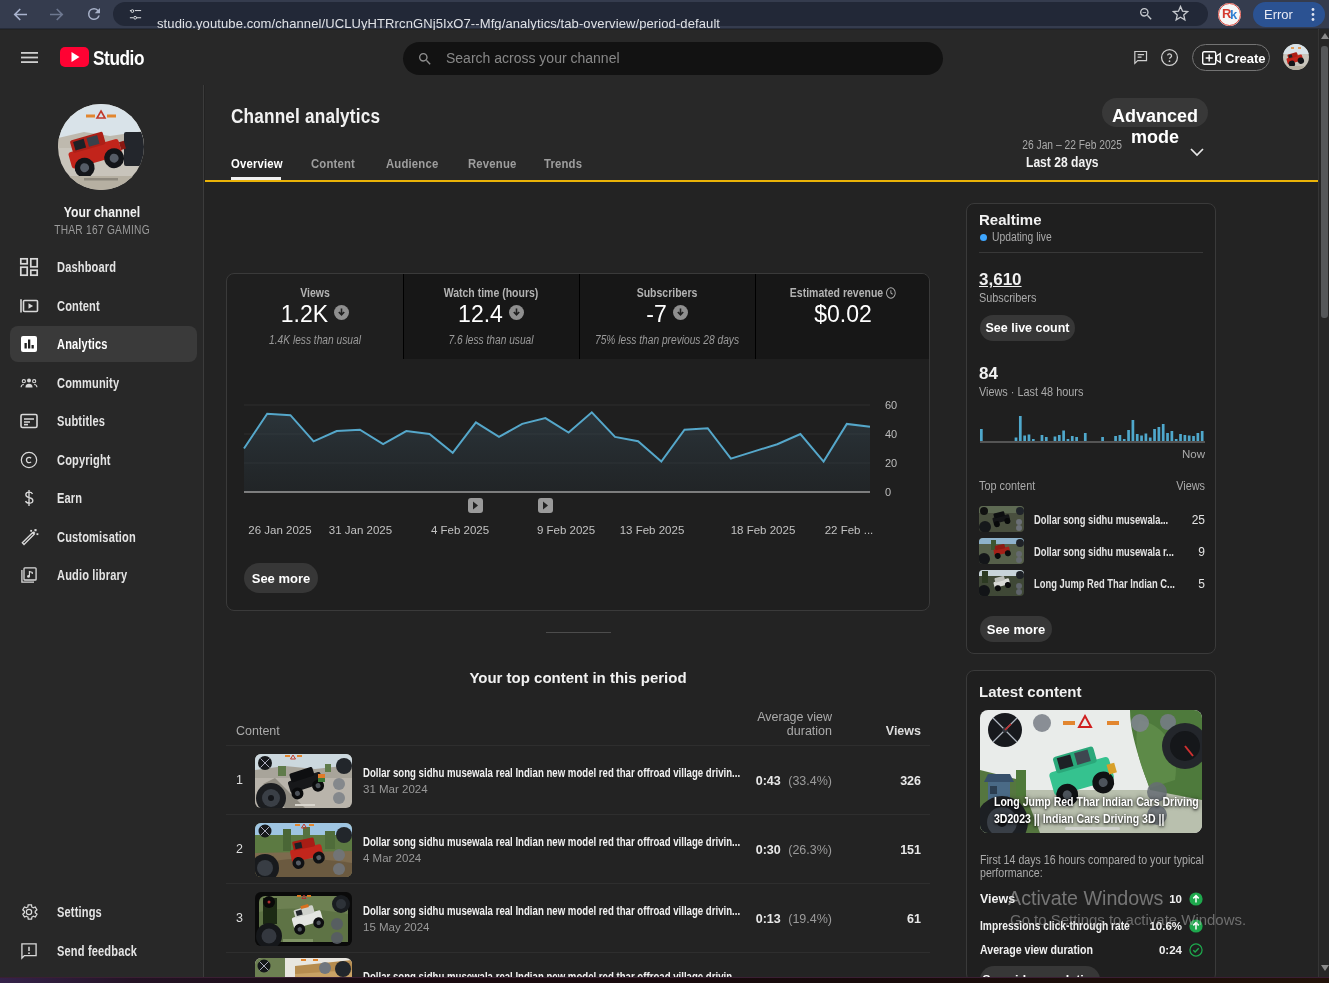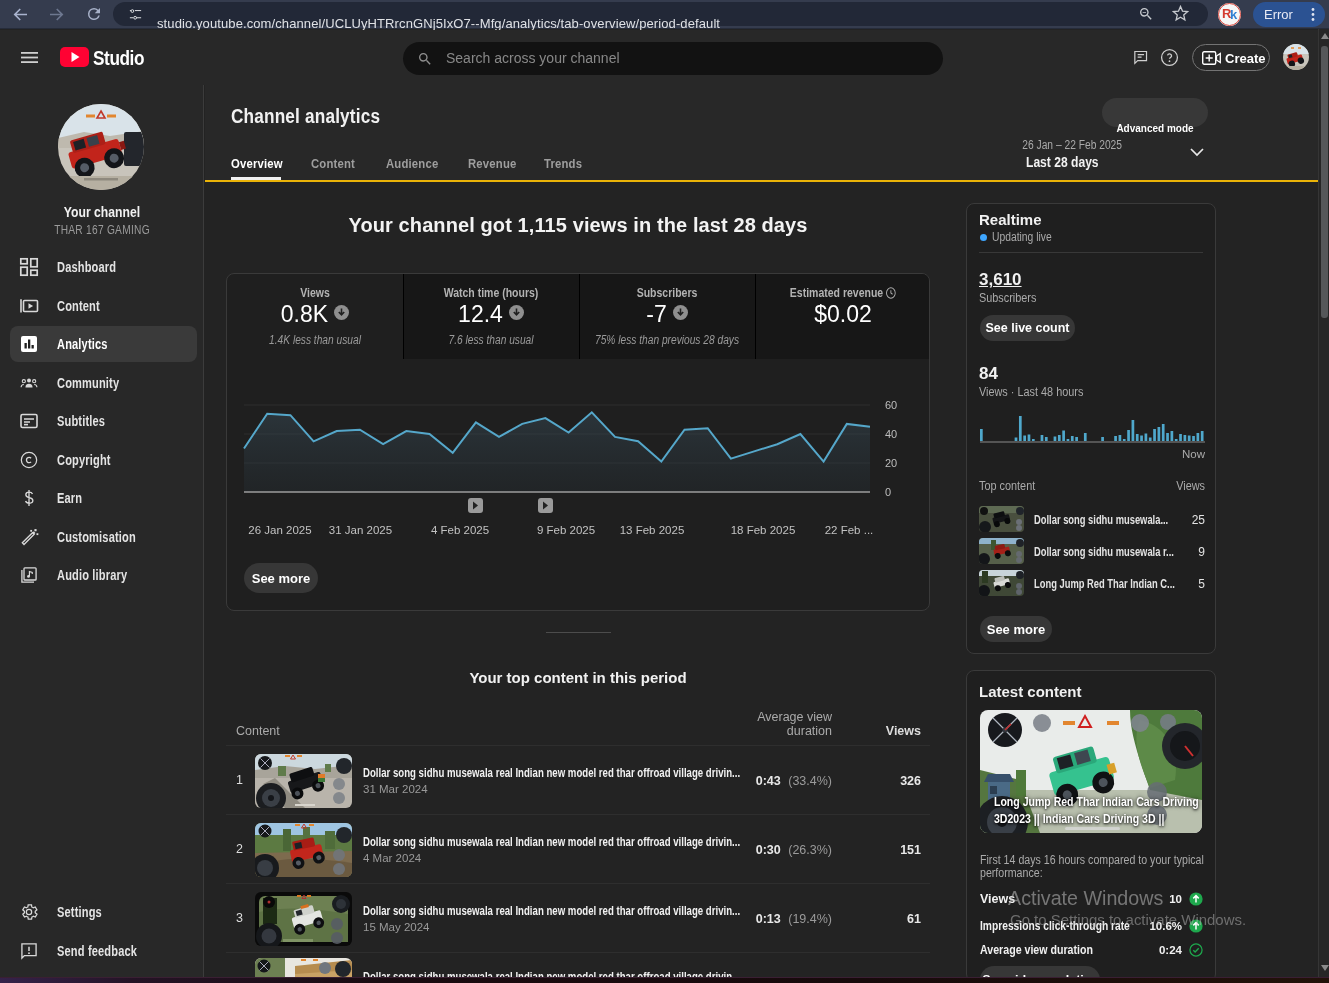--- a/index.html
+++ b/index.html
@@ -270,42 +270,41 @@
       <svg class="ic" viewBox="0 0 24 24">
           <path d="M3.5 3.5h17v14h-14l-3 3z" fill="none" stroke="#d9d9d9" stroke-width="1.6"></path>
           <path d="M12 7v5" stroke="#d9d9d9" stroke-width="1.8"></path>
           <circle cx="12" cy="14.6" r="1.1" fill="#d9d9d9"></circle>
         </svg>
       <span class="tx" style="font-weight:bold;">Send feedback</span>
       </div>
   </div>
   <div id="mainhdr">
     <div class="abs" style="left:26px;top:20px;font-size:20px;font-weight:bold;color:#f1f1f1;letter-spacing:0.2px;white-space:nowrap;transform:scaleX(0.86);transform-origin:left;">Channel analytics</div>
-    <div class="pill" style="left:897px;top:13px;width:106px;height:29px;background:#383838;"><span style="position:relative;top:22px;font-size:10px;">Advanced mode</span></div>
+    <div class="pill" style="left:897px;top:13px;width:106px;height:29px;background:#383838;"><span style="position:relative;top:8px;font-size:18px;">Advanced mode</span></div>
     <div class="tab" style="left:26px;color:#fff;">Overview</div>
     <div class="abs" style="left:26px;top:92px;width:50px;height:3px;background:#f1f1f1;"></div>
     <div class="tab" style="left:106px;">Content</div>
     <div class="tab" style="left:181px;">Audience</div>
     <div class="tab" style="left:263px;">Revenue</div>
     <div class="tab" style="left:339px;">Trends</div>
     <div class="abs" style="left:770px;top:53px;width:147px;text-align:right;font-size:12.5px;color:#aaa;white-space:nowrap;transform:scaleX(0.82);transform-origin:right;">26 Jan – 22 Feb 2025</div>
     <div class="abs" style="left:821px;top:68px;font-size:15.5px;font-weight:bold;color:#f1f1f1;white-space:nowrap;transform:scaleX(0.78);transform-origin:left;">Last 28 days</div>
     <svg class="abs" style="left:985px;top:63px" width="14" height="9" viewBox="0 0 14 9">
         <path d="M1 1l6 6 6-6" fill="none" stroke="#e8e8e8" stroke-width="1.7"></path>
       </svg>
   </div>
   <div id="contentbg" class="abs" style="left:205px;top:182px;width:1113px;height:795px;background:#232323;"></div>
-  <div class="abs" style="left:205px;top:214px;width:746px;text-align:center;font-size:20px;font-weight:bold;color:#f3f3f3;letter-spacing:0.1px;">Your channel got 1,115 views in the last 28 days</div>
   <div class="card" id="bigcard" style="left:226px;top:273px;width:704px;height:338px;overflow:hidden;">
     <div class="abs" style="left:0;top:0;width:704px;height:85px;">
       <div class="abs" style="left:176px;top:0;width:176px;height:85px;background:#171717;border-left:1px solid #000;"></div>
       <div class="abs" style="left:352px;top:0;width:176px;height:85px;background:#171717;border-left:1px solid #000;"></div>
       <div class="abs" style="left:528px;top:0;width:176px;height:85px;background:#171717;border-left:1px solid #000;"></div>
       <div class="mlabel" style="left:0px;">Views</div>
-      <div class="mnum" style="left:0px;"><span>0.8K</span><svg class="darr" width="15" height="15" viewBox="0 0 15 15">
+      <div class="mnum" style="left:0px;"><span>1.2K</span><svg class="darr" width="15" height="15" viewBox="0 0 15 15">
             <circle cx="7.5" cy="7.5" r="7.5" fill="#8f8f8f"></circle>
             <path d="M7.5 3.5v6M4.8 7l2.7 2.9L10.2 7" fill="none" stroke="#1f1f1f" stroke-width="1.6"></path>
           </svg></div>
       <div class="msub" style="left:0px;">1.4K less than usual</div>
       <div class="mlabel" style="left:176px;">Watch time (hours)</div>
       <div class="mnum" style="left:176px;"><span>12.4</span><svg class="darr" width="15" height="15" viewBox="0 0 15 15">
             <circle cx="7.5" cy="7.5" r="7.5" fill="#8f8f8f"></circle>
             <path d="M7.5 3.5v6M4.8 7l2.7 2.9L10.2 7" fill="none" stroke="#1f1f1f" stroke-width="1.6"></path>
           </svg></div>
       <div class="msub" style="left:176px;">7.6 less than usual</div>

